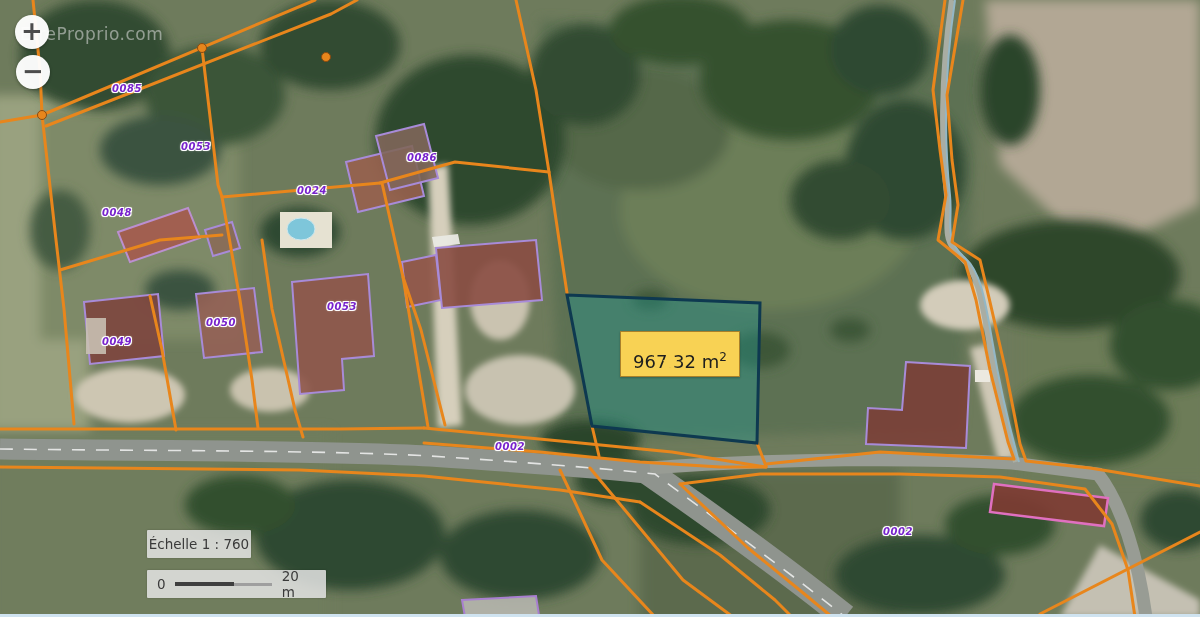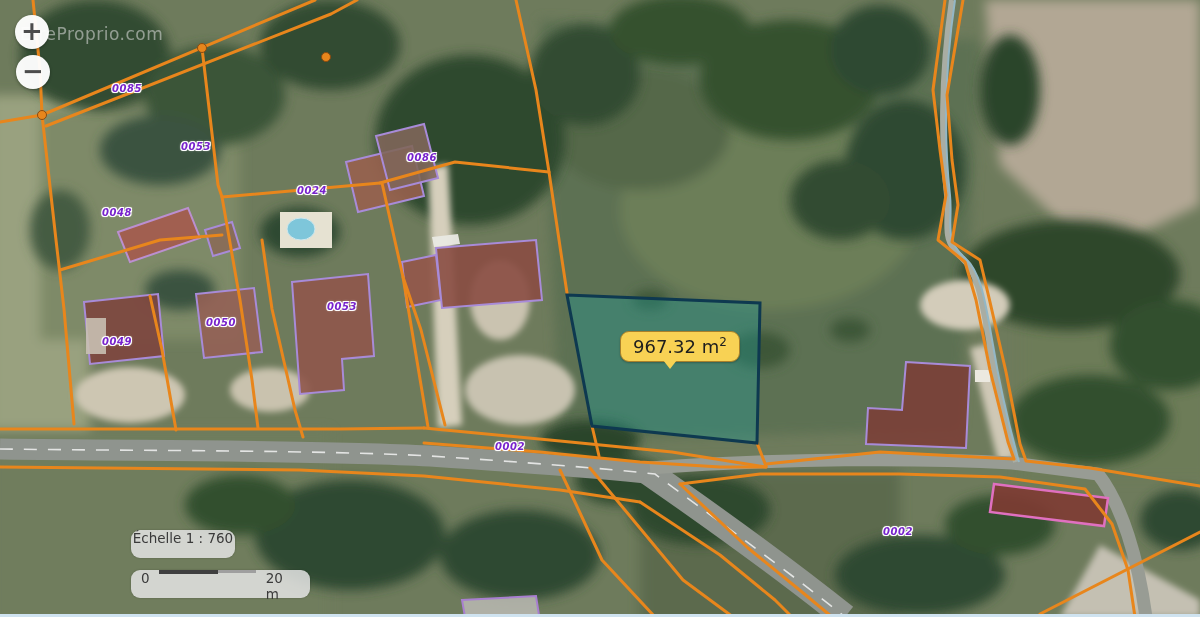--- a/index.html
+++ b/index.html
@@ -22,37 +22,37 @@
   #zoom-out{left:16px;top:55px;}
 
   
   .parcel-label{position:absolute;transform:translate(-50%,-50%);
     font-size:10px;font-weight:bold;font-style:italic;color:#7722CC;letter-spacing:0.5px;
     text-shadow:-1px -1px 0 #fff,1px -1px 0 #fff,-1px 1px 0 #fff,1px 1px 0 #fff,0 0 3px #fff;
     white-space:nowrap;pointer-events:none;}
 
   
   .area-label{position:absolute;left:620px;top:331px;background:#F8D254;
-    border:1px solid #a8802a;border-radius:9px;padding:3px 12px 4px 12px;
+    border:1px solid #a8802a;border-radius:0;padding:18px 12px 4px 12px;
     font-size:18px;color:#1e1e1e;box-shadow:0 1px 2px rgba(0,0,0,0.25);white-space:nowrap;}
   .area-label .sup{font-size:12px;vertical-align:super;}
   .area-pointer{position:absolute;left:663px;top:360px;width:0;height:0;
     border-left:7px solid transparent;border-right:7px solid transparent;
     border-top:9px solid #F8D254;}
 
   
   .minimap{position:absolute;left:14px;top:498px;width:103px;height:102px;
     background:#f4f0dc;border:1px solid #666;box-shadow:0 1px 3px rgba(0,0,0,0.3);}
   .minimap svg{display:block;}
   .minimap-city{position:absolute;left:28px;top:74px;font-size:11px;font-weight:bold;color:#3a3a3a;}
 
   
-  .scale-box{position:absolute;background:rgba(228,228,228,0.85);border-radius:9px;
-    color:#3a3a3a;font-size:13.5px;display:flex;
-    box-shadow:0 0 2px rgba(0,0,0,0.25);}
+  .scale-box{position:absolute;background:rgba(228,228,228,0.85);border-radius:1px;
+    color:#3a3a3a;font-size:13.5px;display:flex;align-items:center;
+    box-shadow:0 0 2px rgba(0,0,0,0.25);margin-left:16px;}
   #scale-title{left:131px;top:530px;width:104px;height:28px;justify-content:center;}
   #scale-bar{left:131px;top:570px;width:179px;height:28px;padding:0 10px;box-sizing:border-box;}
   .bar-dark{height:4px;width:60px;background:#3f3f3f;margin-left:9px;}
   .bar-light{height:3px;width:38px;background:#9f9f9f;}
   .bar-end{margin-left:10px;}
 
   .bottom-strip{position:absolute;left:0;bottom:0;width:1200px;height:3px;background:#cfe3f0;}
 </style>
 </head>
 <body>

